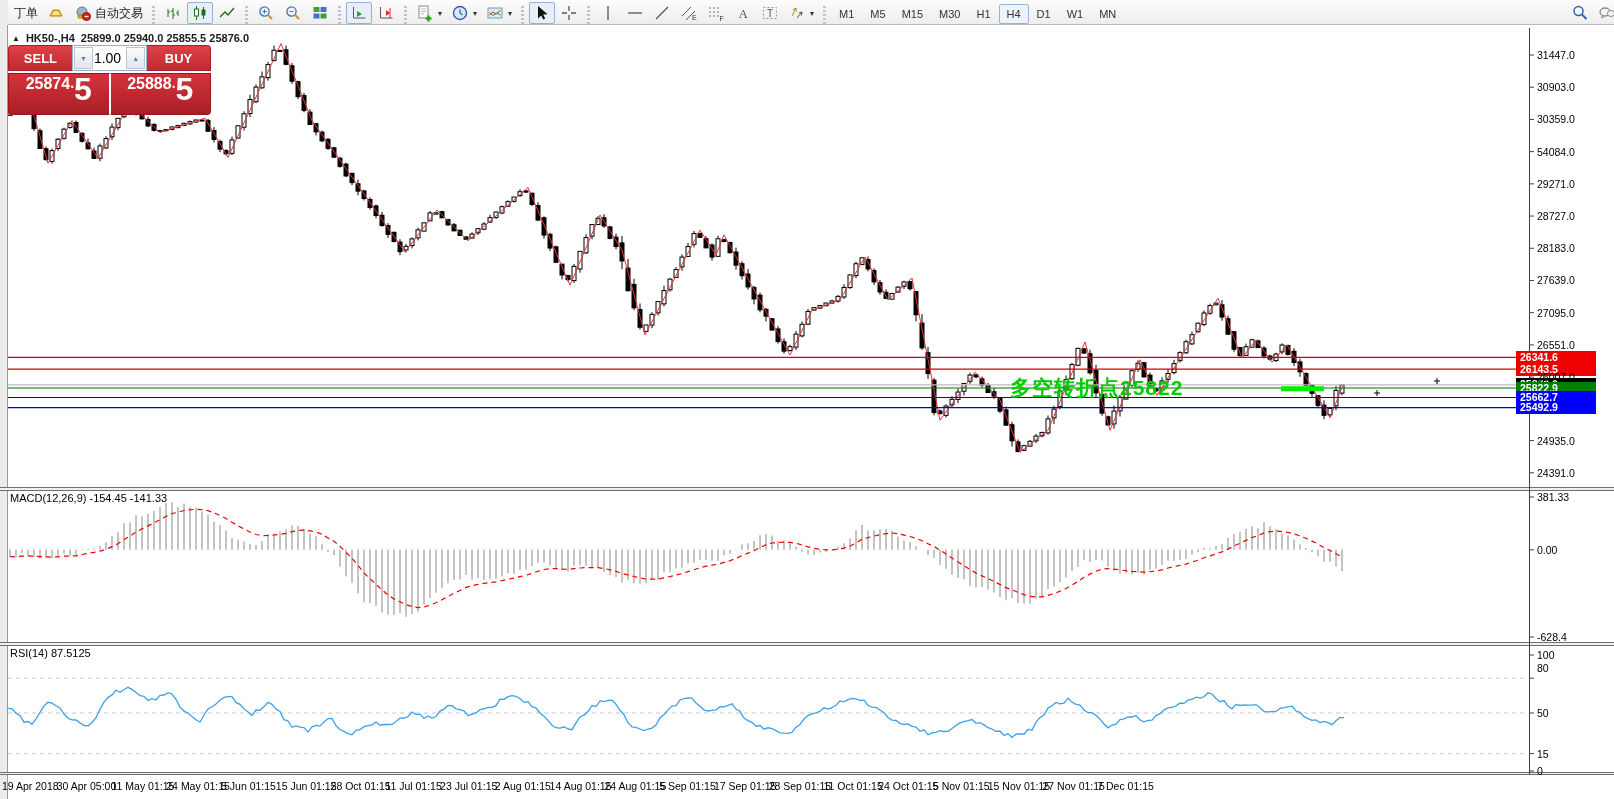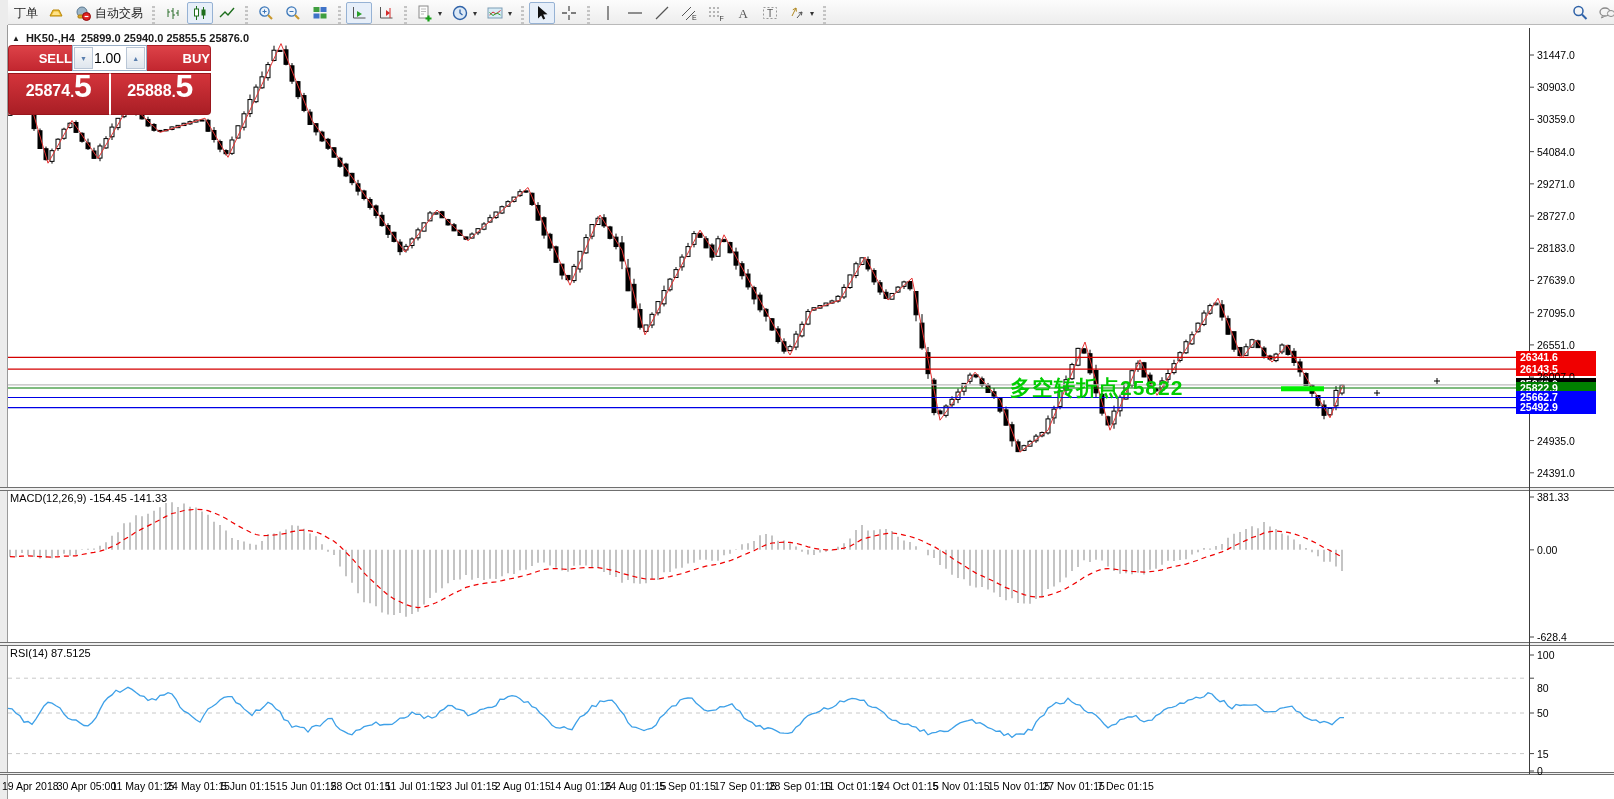--- a/index.html
+++ b/index.html
@@ -47,32 +47,32 @@
   .ind-label{position:absolute;left:10px;font:11px "Liberation Sans",sans-serif;color:#000;}
 
   .annotation{position:absolute;left:1010px;top:374px;
     font:bold 21px "Liberation Sans",sans-serif;color:#00cd00;letter-spacing:1px;white-space:nowrap;}
 
   
   #tradepanel{position:absolute;left:8px;top:45px;width:203px;}
   .tp-row1{display:flex;height:26px;}
   .btn-sell,.btn-buy{width:84px;background:linear-gradient(#dd4248,#c32730);
     color:#fff;font:600 13px "Liberation Sans",sans-serif;display:flex;
-    align-items:center;justify-content:flex-end;border:1px solid #a81d24;box-sizing:border-box;}
+    align-items:center;justify-content:center;border:1px solid #a81d24;box-sizing:border-box;}
   .btn-sell{border-radius:4px 0 0 0;border-right:none;}
   .btn-buy{border-radius:0 4px 0 0;border-left:none;}
   .vol-box{width:81px;background:#fff;border:1px solid #9ab0c8;box-sizing:border-box;
     display:flex;align-items:stretch;}
   .vol-btn{width:17px;background:linear-gradient(#fbfbfb,#dfe6ee);border:1px solid #b9c6d6;
     color:#5a7fae;font-size:7px;display:flex;align-items:center;justify-content:center;margin:1px;}
   .vol-value{flex:1;display:flex;align-items:center;justify-content:flex-end;
     font:14px "Liberation Sans",sans-serif;color:#000;padding-right:4px;}
   .tp-row2{display:flex;height:42px;margin-top:2px;}
   .tp-price{flex:1;background:linear-gradient(#d4343b,#a91e25);display:flex;
-    align-items:flex-end;justify-content:center;color:#fff;padding-bottom:13px;
+    align-items:flex-start;justify-content:center;color:#fff;padding-bottom:13px;
     border:1px solid #99161c;box-sizing:border-box;}
   .tp-price.left{border-radius:0 0 0 4px;border-right:1px solid #fff;}
   .tp-price.right{border-radius:0 0 4px 0;border-left:1px solid #fff;}
   .p-main{font:bold 16px "Liberation Sans",sans-serif;line-height:20px;}
   .p-dot{font:bold 14px "Liberation Sans",sans-serif;line-height:18px;}
   .p-big{font:bold 32px "Liberation Sans",sans-serif;line-height:30px;}
 
   .icon18{width:18px;height:18px;}
 </style>
 </head>
@@ -238,20 +238,21 @@
     </button>
     <button class="tb">
       <svg class="icon18" viewBox="0 0 18 18">
           <path d="M4 12l4-8M8 4l-3.2 1.8M8 4l.4 3.6" stroke="#b08820" fill="none"></path>
           <path d="M9 14l5-6M14 8l-3.4 1M14 8l-.6 3.4" stroke="#555" fill="none"></path>
         </svg>
       <span class="caret">▾</span>
     </button>
     <span class="grip"></span>
 
+    <span id="tf-group"><button class="tf">M1</button><button class="tf">M5</button><button class="tf">M15</button><button class="tf">M30</button><button class="tf">H1</button><button class="tf active">H4</button><button class="tf">D1</button><button class="tf">W1</button><button class="tf">MN</button></span>
 
     <span class="spacer"></span>
     <button class="tb">
       <svg class="icon18" viewBox="0 0 18 18">
           <circle cx="7.5" cy="7" r="4.5" fill="none" stroke="#2f62a8" stroke-width="1.5"></circle>
           <line x1="11" y1="10.5" x2="15.5" y2="15" stroke="#2f62a8" stroke-width="2"></line>
         </svg>
     </button>
     <button class="tb">
       <svg class="icon18" viewBox="0 0 18 18">
@@ -1050,21 +1051,21 @@
       <div class="ytick" style="top: 274.479px;">27639.0</div>
       <div class="ytick" style="top: 306.691px;">27095.0</div>
       <div class="ytick" style="top: 338.902px;">26551.0</div>
       <div class="ytick" style="top: 371.113px;">26007.0</div>
       <div class="ytick" style="top: 434.589px;">24935.0</div>
       <div class="ytick" style="top: 466.8px;">24391.0</div>
       <div class="mtick" style="top: 491px;">381.33</div>
       <div class="mtick" style="top: 543.872px;">0.00</div>
       <div class="mtick" style="top: 631px;">-628.4</div>
       <div class="rtick" style="top: 649px;">100</div>
-      <div class="rtick" style="top: 682px;">80</div>
+      <div class="rtick" style="top: 662px;">80</div>
       <div class="rtick" style="top: 707px;">50</div>
       <div class="rtick" style="top: 747.6px;">15</div>
       <div class="rtick" style="top: 765px;">0</div>
     </div>
   <div id="time-axis">
       <div class="time-label" style="left: 2px;">19 Apr 2018</div>
       <div class="time-label" style="left: 56.7619px;">30 Apr 05:00</div>
       <div class="time-label" style="left: 111.524px;">11 May 01:15</div>
       <div class="time-label" style="left: 166.286px;">24 May 01:15</div>
       <div class="time-label" style="left: 221.048px;">5 Jun 01:15</div>

